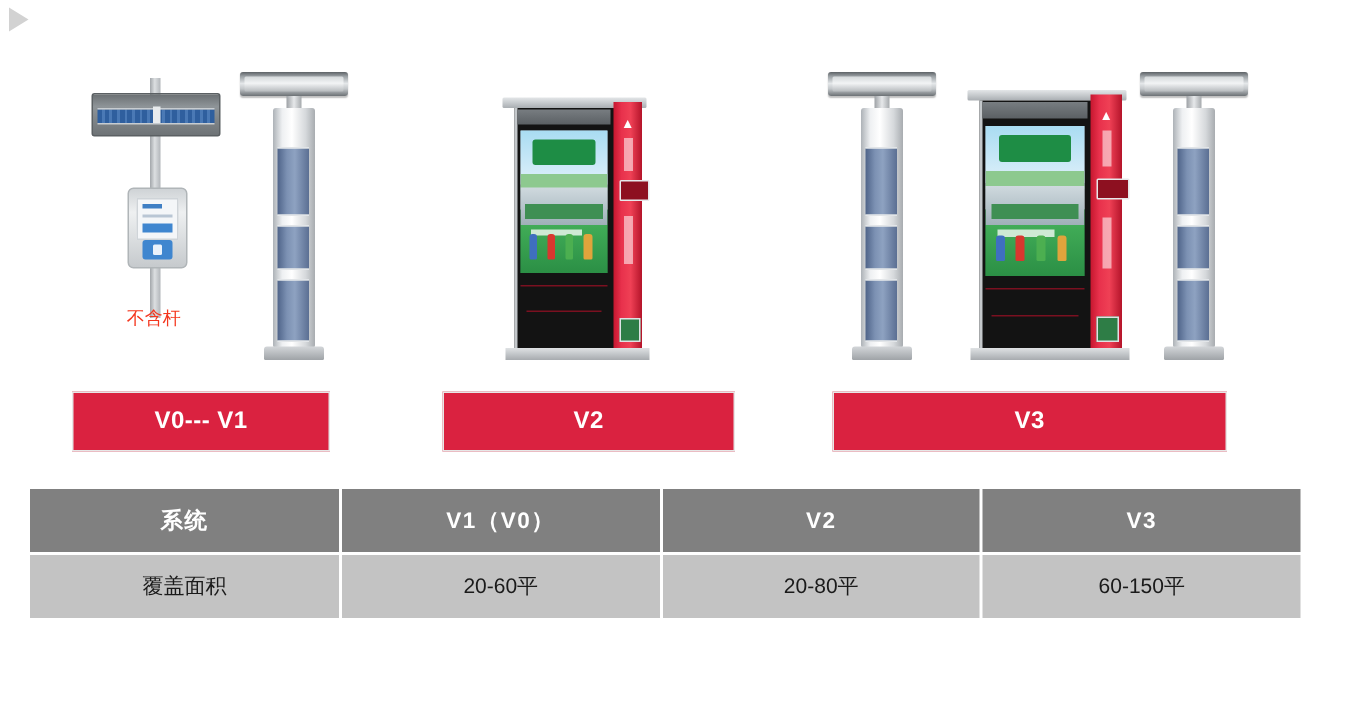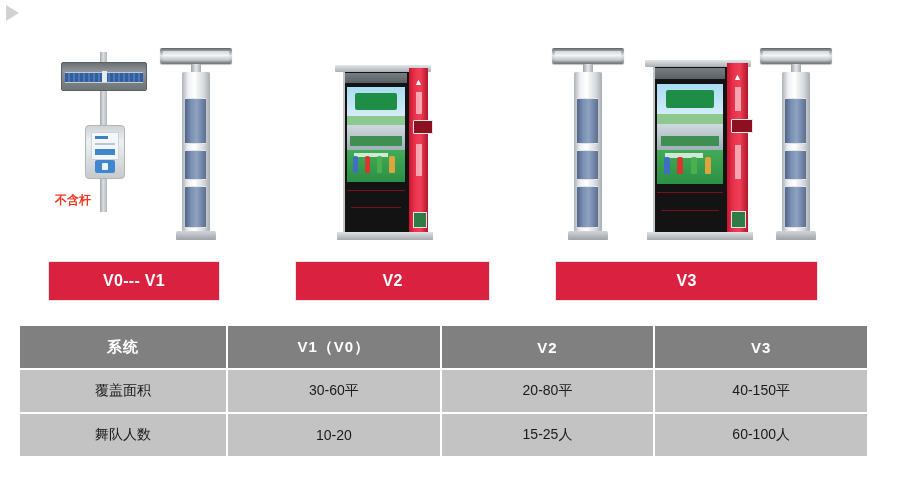--- a/index.html
+++ b/index.html
@@ -85,22 +85,22 @@
   .v0 .ctrl .face .bar   { position:absolute; left:3px; top:16px; right:3px; height:6px; background:#3f86cf; }
   .v0 .ctrl .btn {
     position:absolute; left:9px; bottom:5px; width:20px; height:13px;
     background:#3f86cf; border-radius:2px;
   }
   .v0 .ctrl .btn:after {
     content:""; position:absolute; left:7px; top:3px; width:6px; height:7px;
     background:#eaf2fb; border-radius:1px;
   }
   .v0-note {
-    position:absolute; left:0; top:152px; width:95px; text-align:left;
-    color:#f4361e; font-size:12px; font-weight:700;
+    position:absolute; left:0; top:164px; width:95px; text-align:center;
+    color:#f4361e; font-size:12px; font-weight:400;
     font-family:"DejaVu Sans","Liberation Sans",sans-serif;
   }
 
   
   .tpole { width: 72px; height: 200px; }
   .tpole .bar { left: 0; top: 8px; width: 72px; height: 16px; }
   .tpole .neck {
     position:absolute; left:31px; top:24px; width:10px; height:10px;
     background:linear-gradient(90deg,#9da1a5,#e6e8ea,#a6aaad);
   }
@@ -376,24 +376,18 @@
     <tr>
       <th>系统</th>
       <th>V1（V0）</th>
       <th>V2</th>
       <th>V3</th>
     </tr>
   </thead>
   <tbody>
     <tr>
       <td>覆盖面积</td>
-      <td>30-60平</td>
+      <td>20-60平</td>
       <td>20-80平</td>
-      <td>40-150平</td>
-    </tr>
-    <tr>
-      <td>舞队人数</td>
-      <td>10-20</td>
-      <td>15-25人</td>
-      <td>60-100人</td>
+      <td>60-150平</td>
     </tr>
   </tbody>
 </table>
 
 </body></html>

